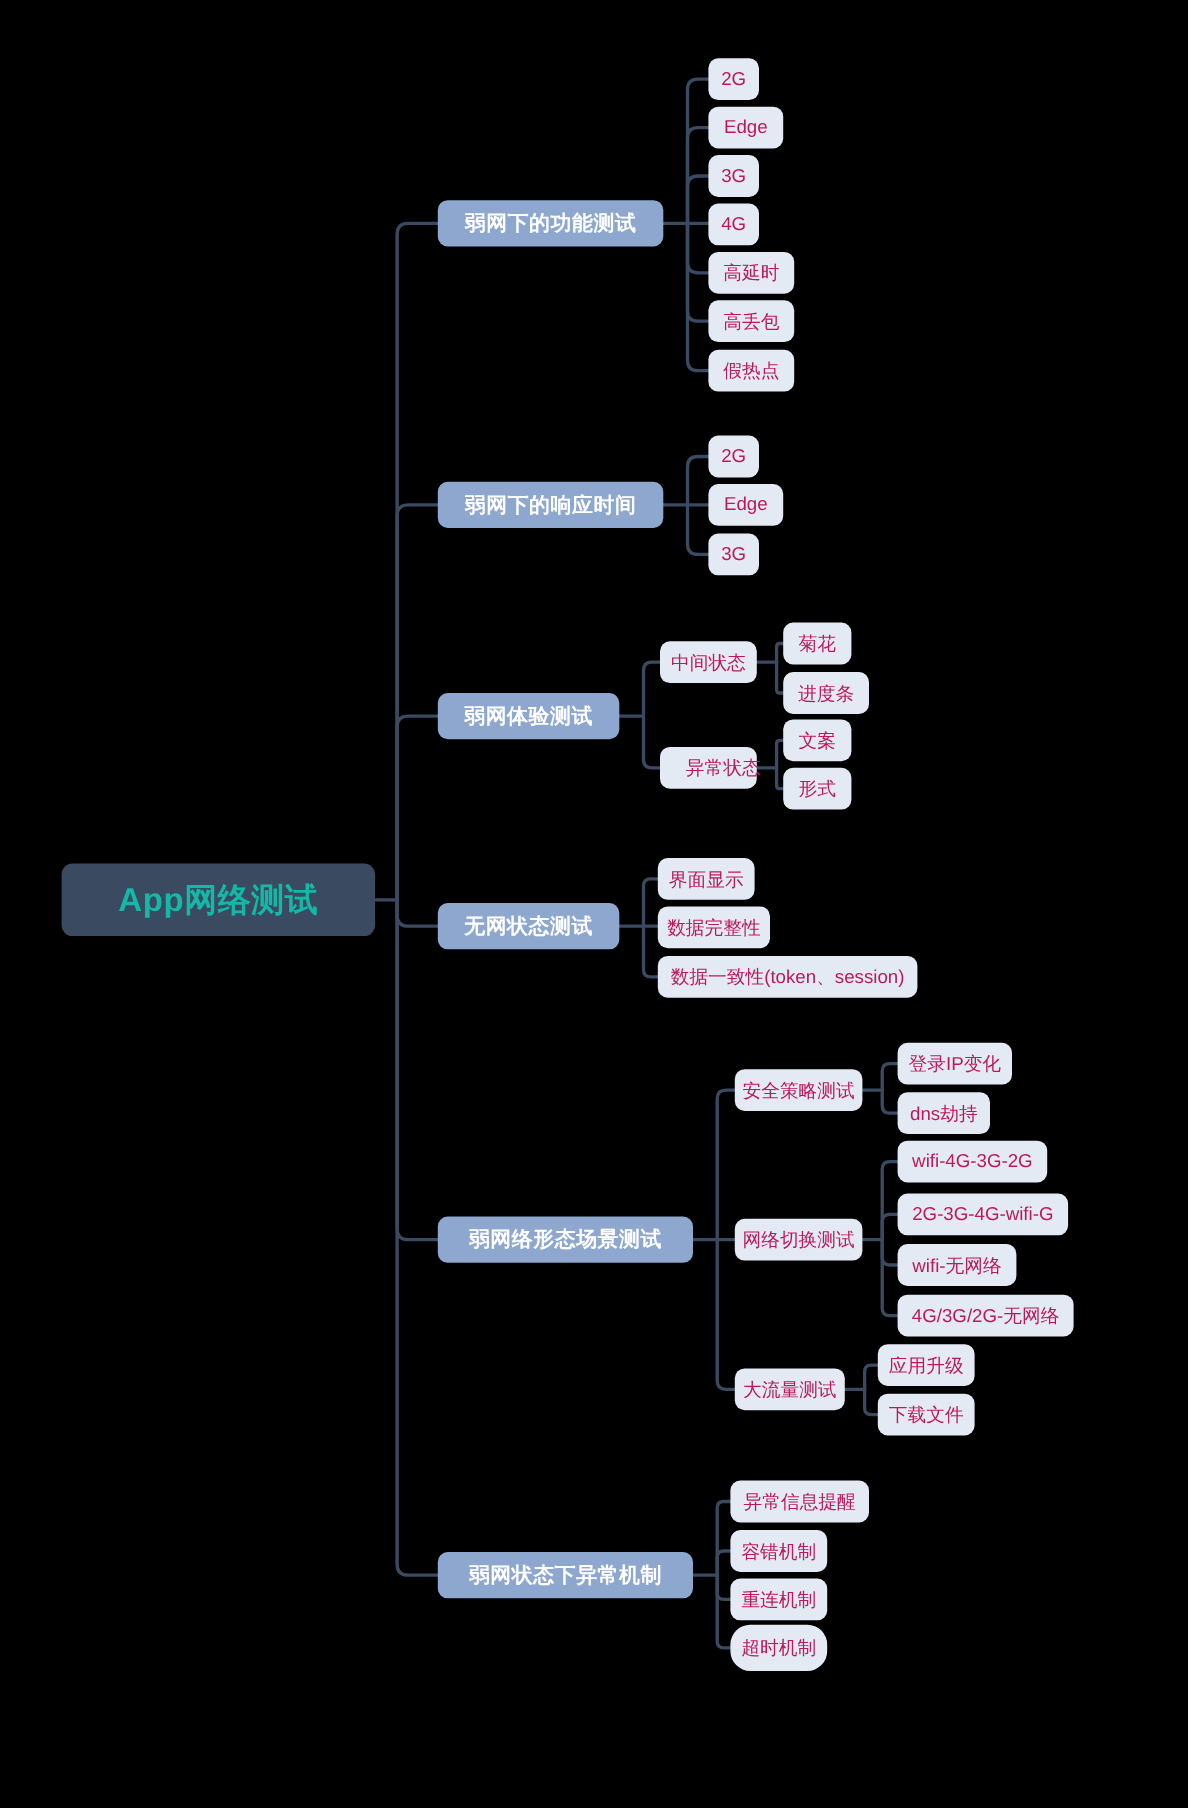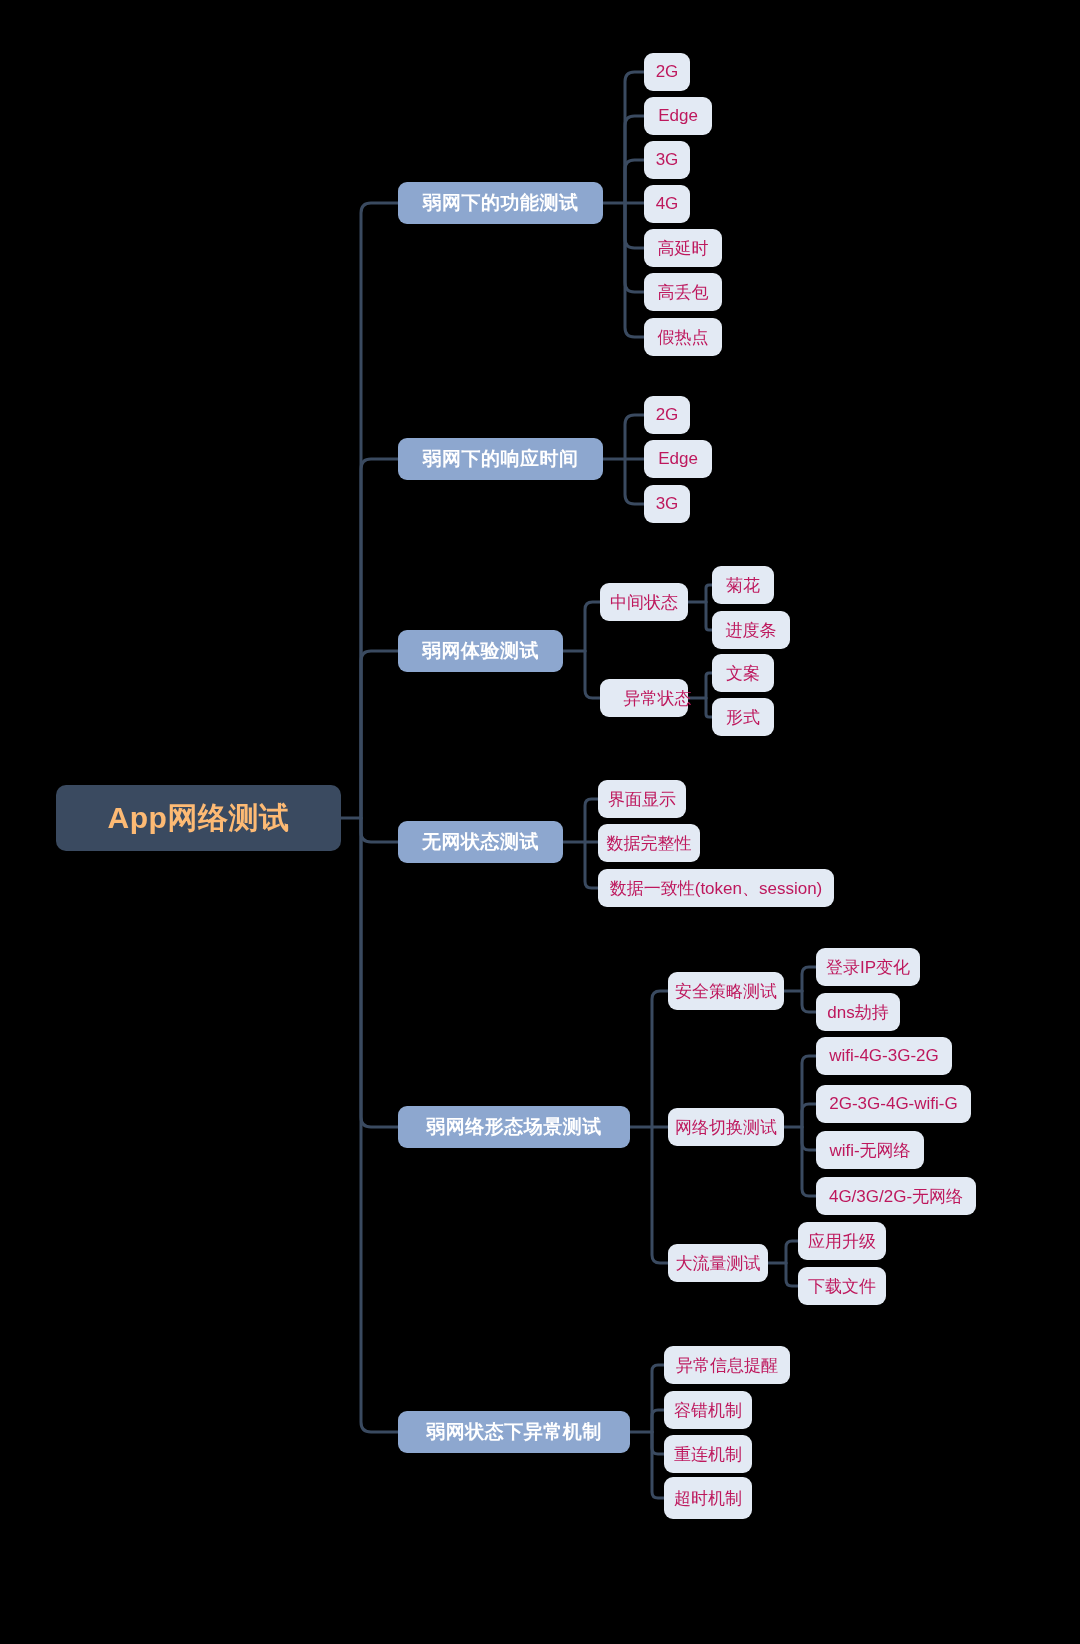--- a/index.html
+++ b/index.html
@@ -27,21 +27,21 @@
     position: absolute;
     box-sizing: border-box;
     display: flex;
     align-items: center;
     justify-content: center;
     white-space: nowrap;
     transform: translateY(-50%);
   }
   .node.root {
     background: #3a4a60;
-    color: #fdba74;
+    color: #14b8a6;
     font-size: 30px;
     font-weight: bold;
     border-radius: 10px;
     padding: 0 22px;
     height: 66px;
     letter-spacing: 0.5px;
   }
   .node.lvl1 {
     background: #8da7cf;
     color: #ffffff;
@@ -234,17 +234,17 @@
       </div>
       <div class="node leaf" style="left: 664px; top: 1365px; width: 126px; height: 38px;">
         <span>异常信息提醒</span>
       </div>
       <div class="node leaf" style="left: 664px; top: 1410px; width: 88px; height: 38px;">
         <span>容错机制</span>
       </div>
       <div class="node leaf" style="left: 664px; top: 1454px; width: 88px; height: 38px;">
         <span>重连机制</span>
       </div>
-      <div class="node leaf" style="left: 664px; top: 1498px; width: 88px; height: 42px;">
+      <div class="node leaf" style="left: 664px; top: 1498px; width: 88px; height: 42px; border-radius: 18px;">
         <span>超时机制</span>
       </div>
     </div>
 </div>
 
 </body></html>

